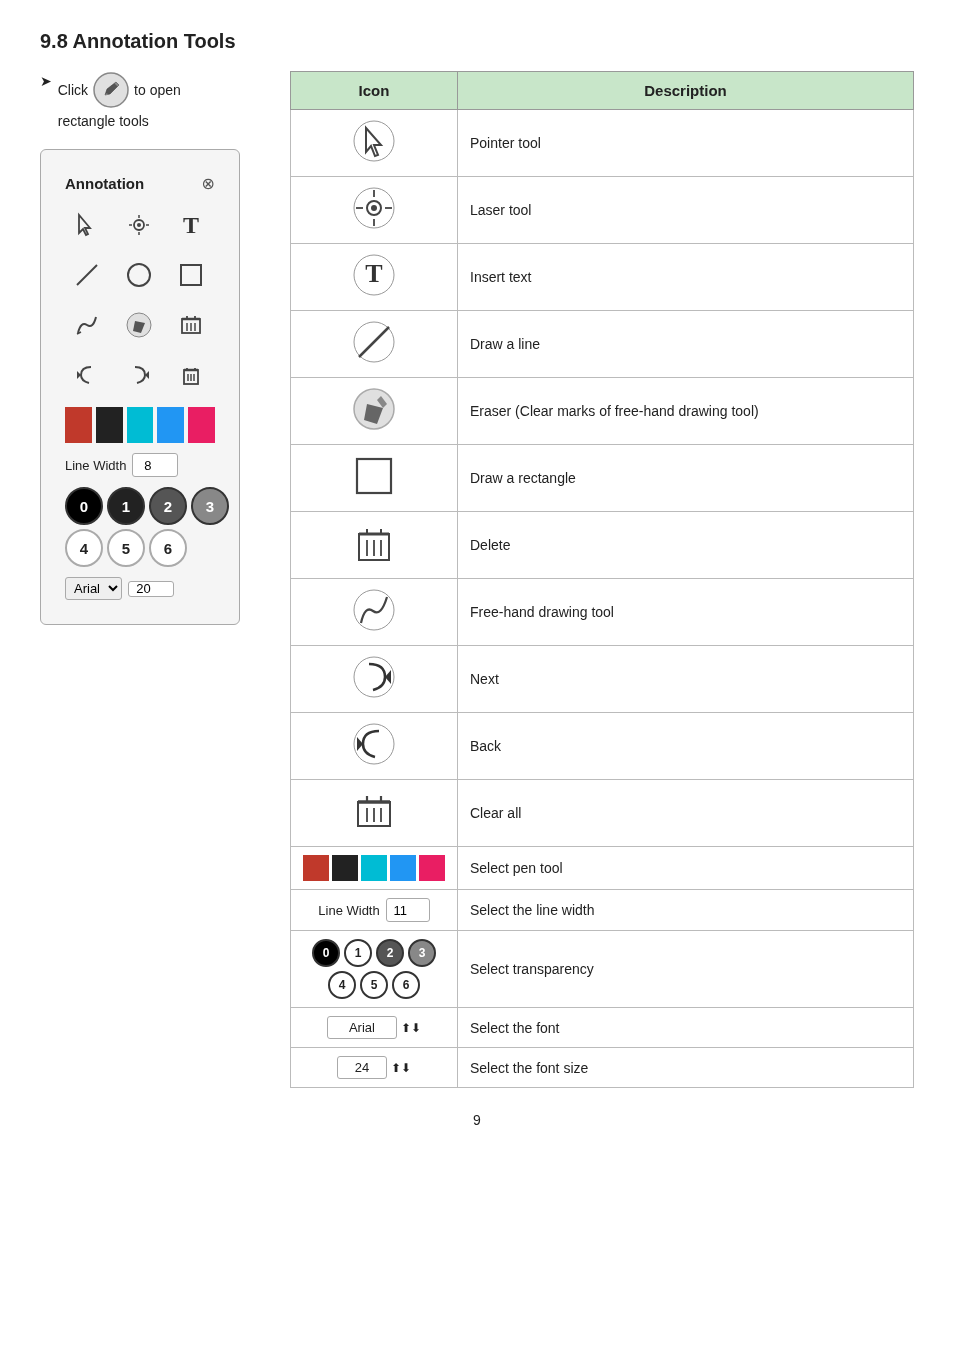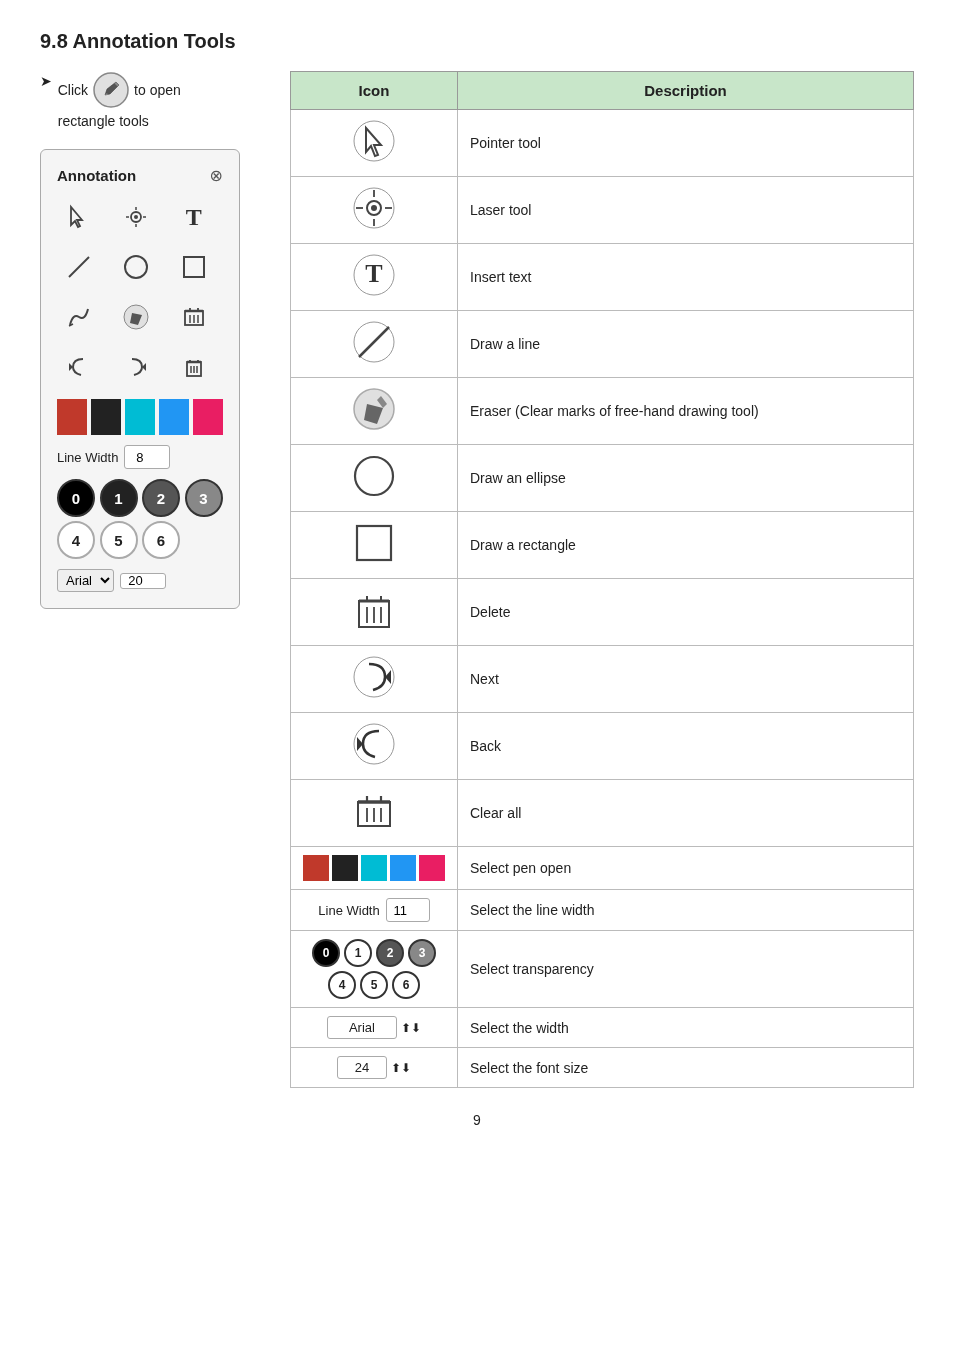--- a/index.html
+++ b/index.html
@@ -42,21 +42,21 @@
       margin-top: 2px;
     }
     .click-instruction .text-block {
       display: flex;
       flex-direction: column;
     }
 
     .annotation-panel {
       border: 1.5px solid #aaa;
       border-radius: 6px;
-      padding: 16px;
+      padding: 24px;
       background: #f5f5f5;
       width: 200px;
     }
     .annotation-header {
       display: flex;
       justify-content: space-between;
       align-items: center;
       margin-bottom: 10px;
     }
     .annotation-header .title {
@@ -476,28 +476,20 @@
           <td class="icon-cell">
             <svg width="46" height="46" viewBox="0 0 46 46">
               <circle cx="23" cy="23" r="20" fill="#e0e0e0" stroke="#aaa" stroke-width="1.5"></circle>
               <path d="M13 34 L16 18 L32 22 L26 38 Z" fill="#666"></path>
               <path d="M32 22 L36 18 L30 10 L26 14 Z" fill="#888"></path>
             </svg>
           </td>
           <td class="desc-cell">Eraser (Clear marks of free-hand drawing tool)</td>
         </tr>
 
-        <tr>
-          <td class="icon-cell">
-            <svg width="46" height="46" viewBox="0 0 46 46">
-              <circle cx="23" cy="23" r="19" fill="none" stroke="#444" stroke-width="2.2"></circle>
-            </svg>
-          </td>
-          <td class="desc-cell">Draw an ellipse</td>
-        </tr>
 
         <tr>
           <td class="icon-cell">
             <svg width="46" height="46" viewBox="0 0 46 46">
               <rect x="6" y="6" width="34" height="34" fill="none" stroke="#444" stroke-width="2.2"></rect>
             </svg>
           </td>
           <td class="desc-cell">Draw a rectangle</td>
         </tr>
 
@@ -509,20 +501,29 @@
               <line x1="16" y1="14" x2="16" y2="9" stroke="#444" stroke-width="2"></line>
               <line x1="30" y1="14" x2="30" y2="9" stroke="#444" stroke-width="2"></line>
               <line x1="16" y1="20" x2="16" y2="36" stroke="#444" stroke-width="1.8"></line>
               <line x1="23" y1="20" x2="23" y2="36" stroke="#444" stroke-width="1.8"></line>
               <line x1="30" y1="20" x2="30" y2="36" stroke="#444" stroke-width="1.8"></line>
             </svg>
           </td>
           <td class="desc-cell">Delete</td>
         </tr>
 
+        <tr>
+          <td class="icon-cell">
+            <svg width="46" height="46" viewBox="0 0 46 46">
+              <circle cx="23" cy="23" r="20" fill="none" stroke="#999" stroke-width="1"></circle>
+              <path d="M10 36 Q14 18 22 24 Q30 30 36 10" fill="none" stroke="#444" stroke-width="2.2"></path>
+            </svg>
+          </td>
+          <td class="desc-cell">Free-hand drawing tool</td>
+        </tr>
 
         <tr>
           <td class="icon-cell">
             <svg width="46" height="46" viewBox="0 0 46 46">
               <circle cx="23" cy="23" r="20" fill="none" stroke="#999" stroke-width="1"></circle>
               <path d="M18 10 Q34 10 34 23 Q34 33 22 36" fill="none" stroke="#333" stroke-width="2.5"></path>
               <polygon points="34,23 40,16 40,30" fill="#333"></polygon>
             </svg>
           </td>
           <td class="desc-cell">Next</td>
@@ -557,21 +558,21 @@
         <tr>
           <td class="icon-cell">
             <div class="table-color-row">
               <div style="width:26px;height:26px;background:#c0392b;"></div>
               <div style="width:26px;height:26px;background:#222;"></div>
               <div style="width:26px;height:26px;background:#00bcd4;"></div>
               <div style="width:26px;height:26px;background:#2196f3;"></div>
               <div style="width:26px;height:26px;background:#e91e63;"></div>
             </div>
           </td>
-          <td class="desc-cell">Select pen open</td>
+          <td class="desc-cell">Select pen tool</td>
         </tr>
 
         <tr>
           <td class="icon-cell">
             <div class="table-lw-row">
               <span style="font-size:13px;">Line Width</span>
               <input type="number" value="11" class="table-lw-input" style="">
             </div>
           </td>
           <td class="desc-cell">Select the line width</td>
@@ -596,21 +597,21 @@
           <td class="desc-cell">Select transparency</td>
         </tr>
 
         <tr>
           <td class="icon-cell">
             <div class="table-font-row">
               <div class="table-font-box">Arial</div>
               <span style="font-size:12px;">⬆⬇</span>
             </div>
           </td>
-          <td class="desc-cell">Select the width</td>
+          <td class="desc-cell">Select the font</td>
         </tr>
 
         <tr>
           <td class="icon-cell">
             <div style="display:flex;align-items:center;justify-content:center;gap:4px;">
               <div class="table-fsize-box">24</div>
               <span style="font-size:12px;">⬆⬇</span>
             </div>
           </td>
           <td class="desc-cell">Select the font size</td>

